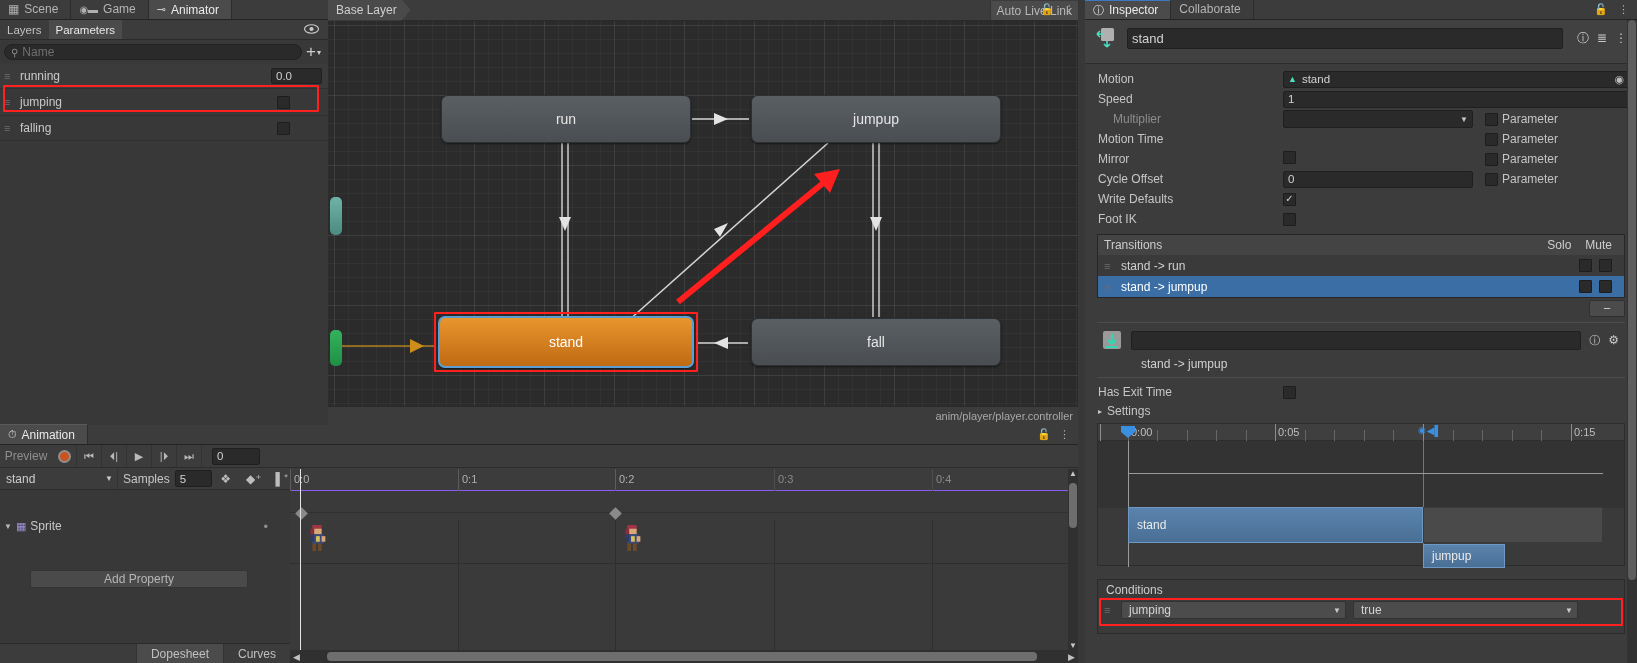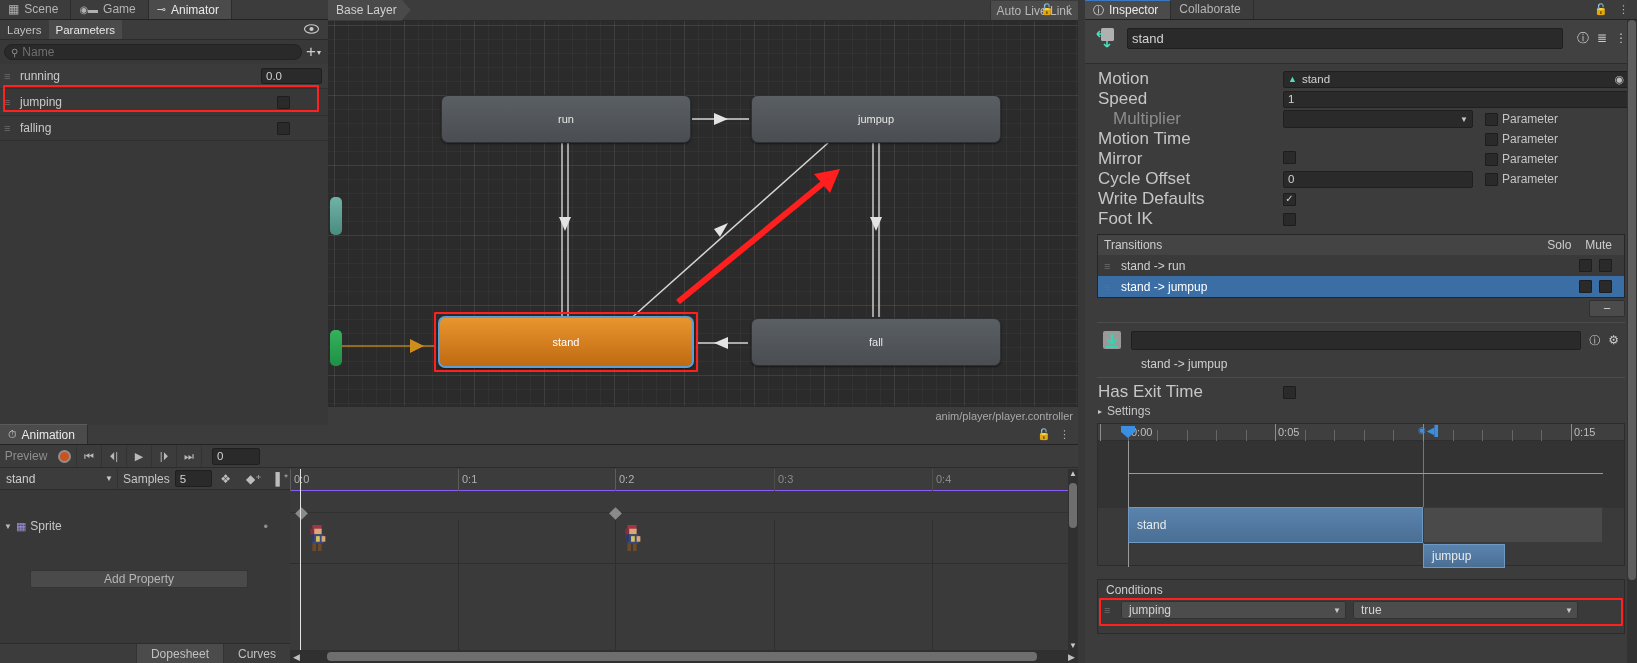--- a/index.html
+++ b/index.html
@@ -62,21 +62,21 @@
   .prow {
     height:25px; display:flex; align-items:center;
     padding:0 6px 0 4px; gap:6px;
     border-bottom:1px solid #303030;
     position:relative;
   }
   .prow.alt { background:#3b3b3b; }
   .grip { color:#6d6d6d; font-size:11px; letter-spacing:0; line-height:8px; width:10px;}
   .pname { flex:1; font-size:12px; color:#c9c9c9; }
   .pval-num {
-    width:61px; height:16px; background:#2a2a2a; border:1px solid #1f1f1f;
+    width:51px; height:16px; background:#2a2a2a; border:1px solid #1f1f1f;
     border-radius:2px; color:#d0d0d0; font-size:11.5px;
     display:flex; align-items:center; padding-left:4px;
   }
   .redbox { position:absolute; border:2px solid #ff2020; border-radius:1px; pointer-events:none; }
 
   
   #animator-graph { position:absolute; left:328px; top:0; width:750px; height:425px; background:#ef4444; }
   #graph-head {
     height:21px; background:#3c3c3c; display:flex; align-items:center;
     border-bottom:1px solid #2a2a2a; position:relative;
@@ -105,21 +105,21 @@
   }
   #path-bar {
     position:absolute; left:0; bottom:0; width:750px; height:19px;
     background:#3c3c3c; border-top:1px solid #2a2a2a;
     display:flex; align-items:center; justify-content:flex-end;
     padding-right:5px; font-size:11px; color:#a8a8a8;
   }
   .node {
     position:absolute; border-radius:7px;
     display:flex; align-items:center; justify-content:center;
-    font-size:11px; color:#e6e6e6;
+    font-size:14px; color:#e6e6e6;
     background:linear-gradient(#5a5f63,#4a4e52);
     border:1px solid #2e3133;
     box-shadow:0 1px 2px rgba(0,0,0,.5);
     text-align:right;
   }
   .node.orange {
     background:linear-gradient(#e8952e,#c06a12);
     border:2px solid #5b9fd6; color:#ffffff;
   }
   .entry-node {
@@ -181,21 +181,21 @@
   }
 
   
   #inspector { position:absolute; left:1085px; top:0; width:552px; height:663px; background:#3c3c3c; }
   #insp-tabs { height:20px; background:#3c3c3c; display:flex; align-items:flex-end; border-bottom:1px solid #232323; }
   #insp-head {
     height:44px; background:#414141; border-bottom:1px solid #2d2d2d;
     position:relative; padding:5px 8px 0 8px;
   }
   .irow { display:flex; align-items:center; height:19px; margin:0 0 0 0; }
-  .ilabel { width:198px; padding-left:13px; font-size:17px; color:#c6c6c6; }
+  .ilabel { width:198px; padding-left:13px; font-size:12px; color:#c6c6c6; }
   .ilabel.dim { color:#8c8c8c; padding-left:28px; }
   .ival { flex:1; display:flex; align-items:center; gap:6px; }
   .param-chk { display:flex; align-items:center; gap:4px; width:108px; }
   #trans-box {
     margin:5px 12px 0 12px; border:1px solid #262626; background:#3a3a3a;
   }
   #trans-head {
     height:20px; background:#444; display:flex; align-items:center;
     padding:0 6px; font-size:12px; color:#cdcdcd; justify-content:space-between;
   }

